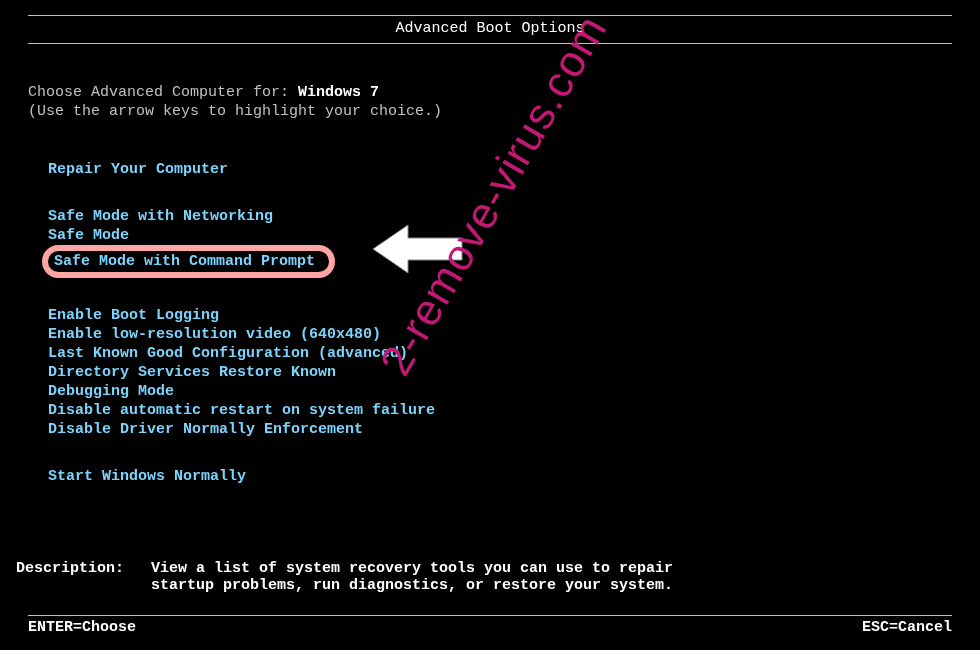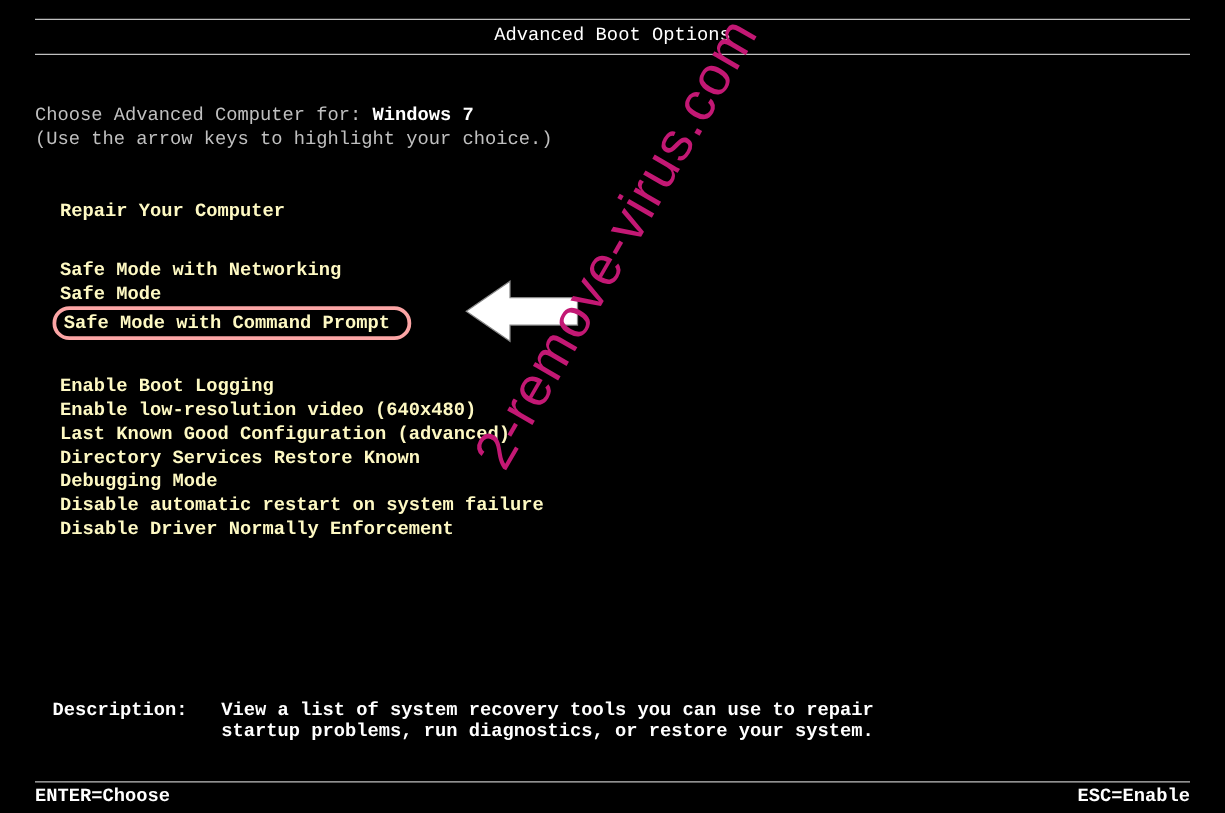--- a/index.html
+++ b/index.html
@@ -43,56 +43,56 @@
       color: #fff;
       font-weight: bold;
     }
     .instruction {
       margin-bottom: 40px;
     }
     .menu {
       padding-left: 20px;
     }
     .menu-item {
-      color: #fef9c3;
+      color: #7dd3fc;
       font-weight: bold;
       margin: 1px 0;
       display: inline-block;
     }
     .highlighted-wrapper {
       display: inline-block;
-      border: 3px solid #fca5a5;
+      border: 6px solid #fca5a5;
       border-radius: 18px;
       padding: 1px 14px 1px 6px;
       margin-left: -6px;
     }
     .group-spacer {
       height: 28px;
     }
     .description-section {
       position: absolute;
-      left: 42px;
+      left: 16px;
       bottom: 56px;
       display: flex;
     }
     .desc-label {
       color: #fff;
       font-weight: bold;
       width: 135px;
     }
     .desc-text {
       color: #fff;
       font-weight: bold;
       max-width: 570px;
     }
     .footer {
       position: absolute;
       left: 28px;
       right: 28px;
-      bottom: 4px;
+      bottom: 14px;
     }
     .footer-line {
       border-top: 1px solid #c0c0c0;
       margin-bottom: 3px;
     }
     .footer-row {
       display: flex;
       justify-content: space-between;
       color: #fff;
       font-weight: bold;
@@ -140,32 +140,33 @@
     <div><span class="highlighted-wrapper"><span class="menu-item">Safe Mode with Command Prompt</span></span></div>
     <div class="group-spacer"></div>
     <div><span class="menu-item">Enable Boot Logging</span></div>
     <div><span class="menu-item">Enable low-resolution video (640x480)</span></div>
     <div><span class="menu-item">Last Known Good Configuration (advanced)</span></div>
     <div><span class="menu-item">Directory Services Restore Known</span></div>
     <div><span class="menu-item">Debugging Mode</span></div>
     <div><span class="menu-item">Disable automatic restart on system failure</span></div>
     <div><span class="menu-item">Disable Driver Normally Enforcement</span></div>
     <div class="group-spacer"></div>
+    <div><span class="menu-item">Start Windows Normally</span></div>
   </div>
 
   <div class="description-section">
     <div class="desc-label">Description:</div>
     <div class="desc-text">View a list of system recovery tools you can use to repair startup problems, run diagnostics, or restore your system.</div>
   </div>
 
   <div class="footer">
     <div class="footer-line"></div>
     <div class="footer-row">
       <span>ENTER=Choose</span>
-      <span>ESC=Enable</span>
+      <span>ESC=Cancel</span>
     </div>
   </div>
 
   <svg class="arrow-svg" viewBox="0 0 95 60">
     <path d="M 3 30 L 38 6 L 38 19 L 92 19 L 92 41 L 38 41 L 38 54 Z" fill="#ffffff" stroke="#888" stroke-width="1"></path>
   </svg>
 
   <div class="watermark">2-remove-virus.com</div>
 </div>
 

